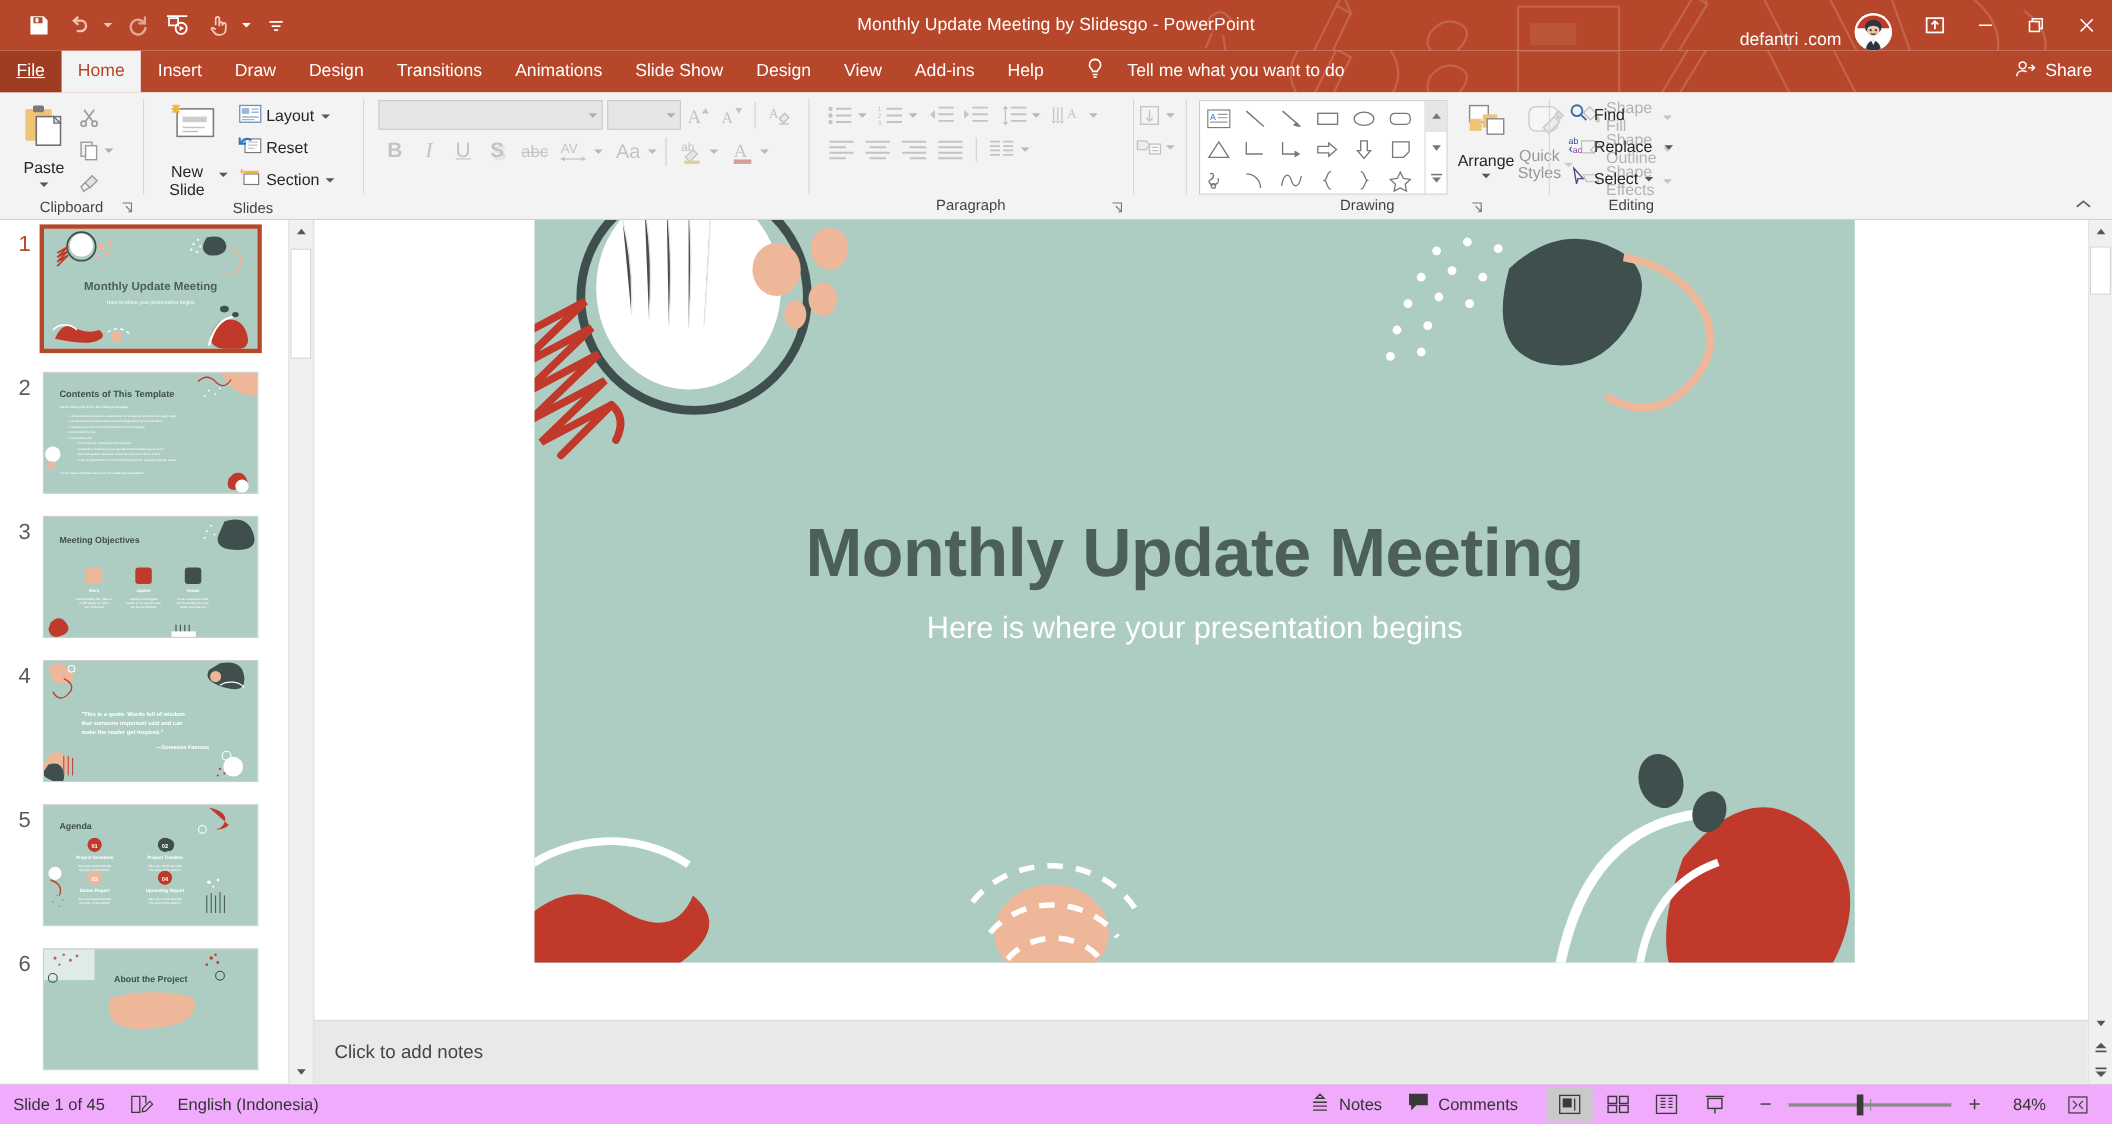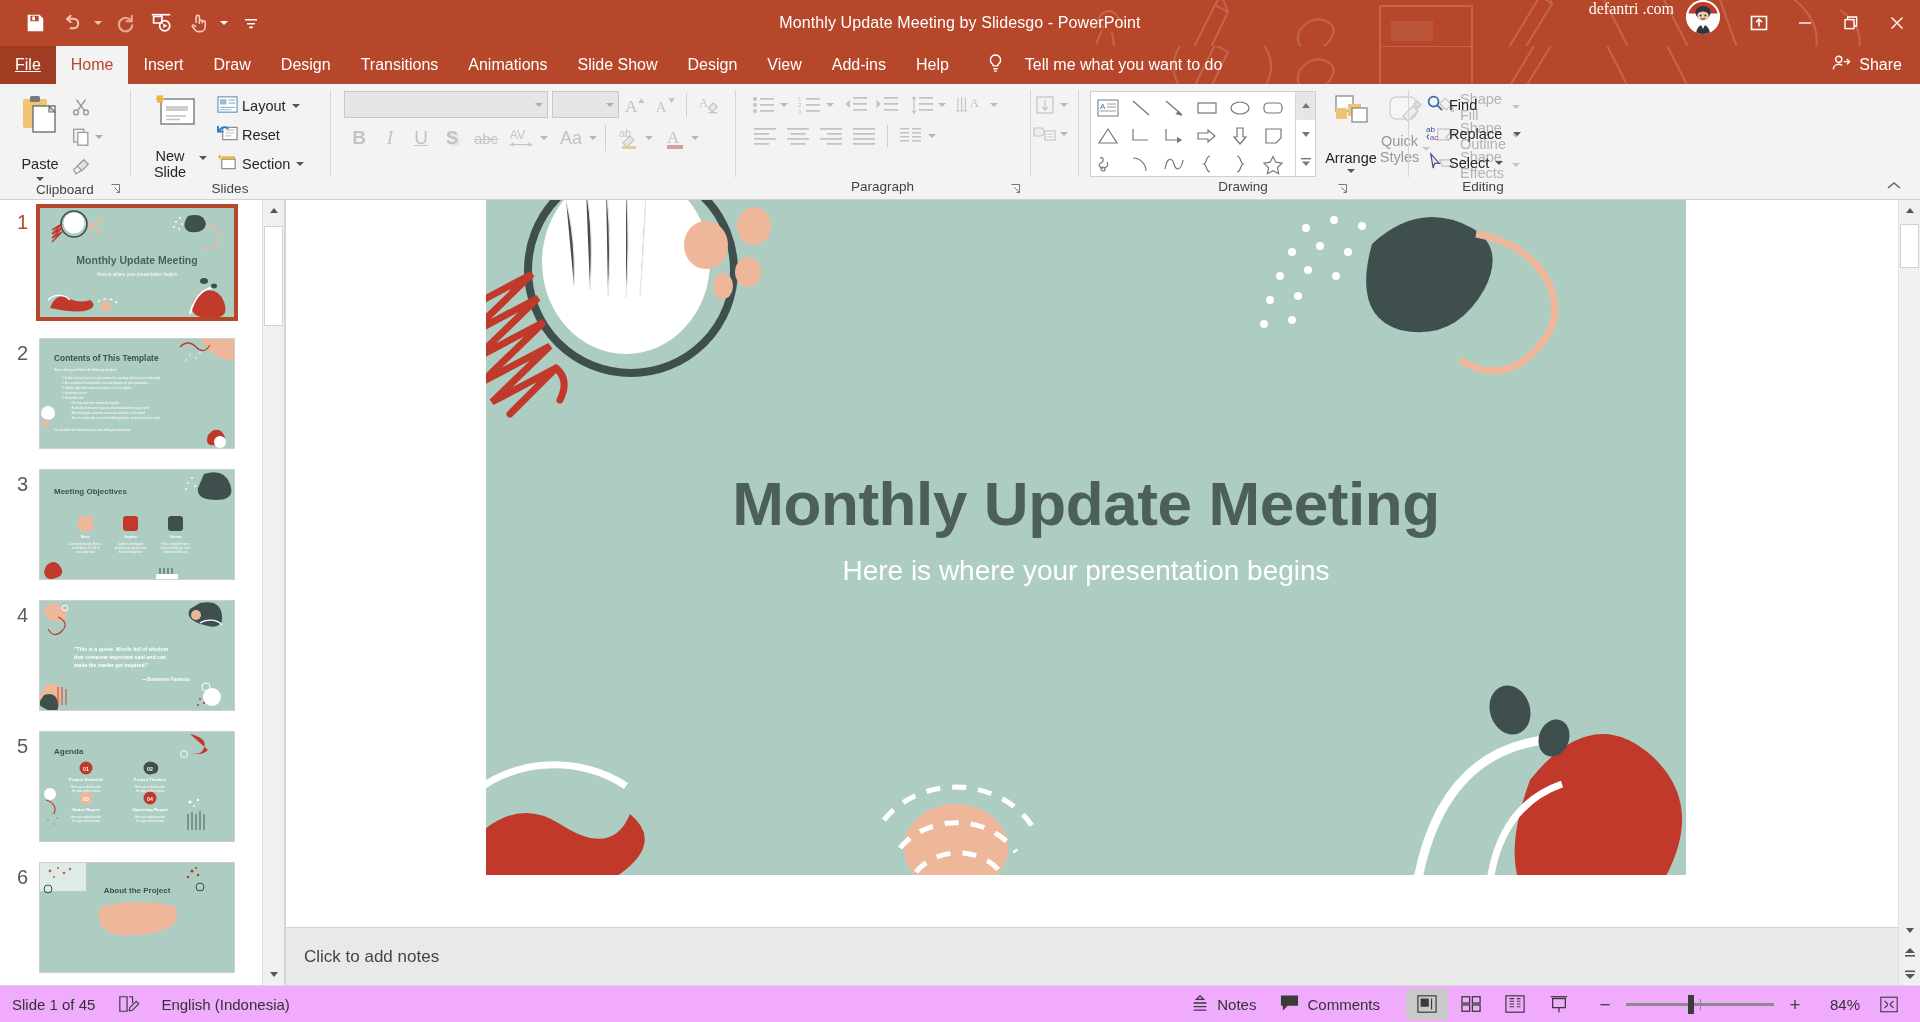--- a/index.html
+++ b/index.html
@@ -22,21 +22,21 @@
     width:34px; height:32px; display:flex; align-items:center; justify-content:center;
     border-radius:2px;
   }
   .qat-btn svg { display:block; }
   .qat-caret { width:16px; height:32px; display:flex; align-items:center; justify-content:center; }
   .caret-d { width:0;height:0;border-left:4px solid transparent;border-right:4px solid transparent;border-top:4px solid currentColor; }
   #title-text {
     position:absolute; left:0; right:0; text-align:center; font-size:16px;
     line-height:46px; pointer-events:none; z-index:2; letter-spacing:.1px;
   }
-  .tr-zone { margin-left:auto; display:flex; align-items:flex-start; z-index:3; padding-right:0;font-family:Liberation Serif, serif; }
+  .tr-zone { margin-left:auto; display:flex; align-items:flex-end; z-index:3; padding-right:0; }
   #account-name { font-size:16px; margin-right:12px; white-space:nowrap; }
   #avatar {
     width:34px;height:34px;border-radius:50%;overflow:hidden;margin-right:16px;
     background:#fff; position:relative; flex:none;
   }
   .win-btn {
     width:46px;height:46px;display:flex;align-items:center;justify-content:center;
   }
 
   
@@ -65,21 +65,21 @@
     height:21px; line-height:18px; text-align:center; font-size:13.5px; color:#444;
     position:relative;
   }
   .dlg-launcher {
     position:absolute; right:7px; bottom:2px; width:14px; height:14px; color:#666;
   }
   .big-btn {
     display:flex; flex-direction:column; align-items:center; justify-content:flex-start;
     padding:3px 6px 0; border-radius:2px; min-width:54px;
   }
-  .big-btn .lbl { font-size:14.5px; margin-top:17px; text-align:center; line-height:16px; }
+  .big-btn .lbl { font-size:14.5px; margin-top:5px; text-align:center; line-height:16px; }
   .sm-btn {
     display:flex; align-items:center; gap:4px; padding:2px 4px; border-radius:2px;
     font-size:14.5px; height:27px;
   }
   .sm-btn.dis { color:#b3b3b3; }
   .icon-btn { width:28px;height:27px;display:flex;align-items:center;justify-content:center;border-radius:2px; }
   .icon-btn.dis { opacity:.45; }
   .row { display:flex; align-items:center; }
   .combo {
     height:27px; border:1px solid #c8c8c8; background:#e6e6e6; display:flex; align-items:center;

